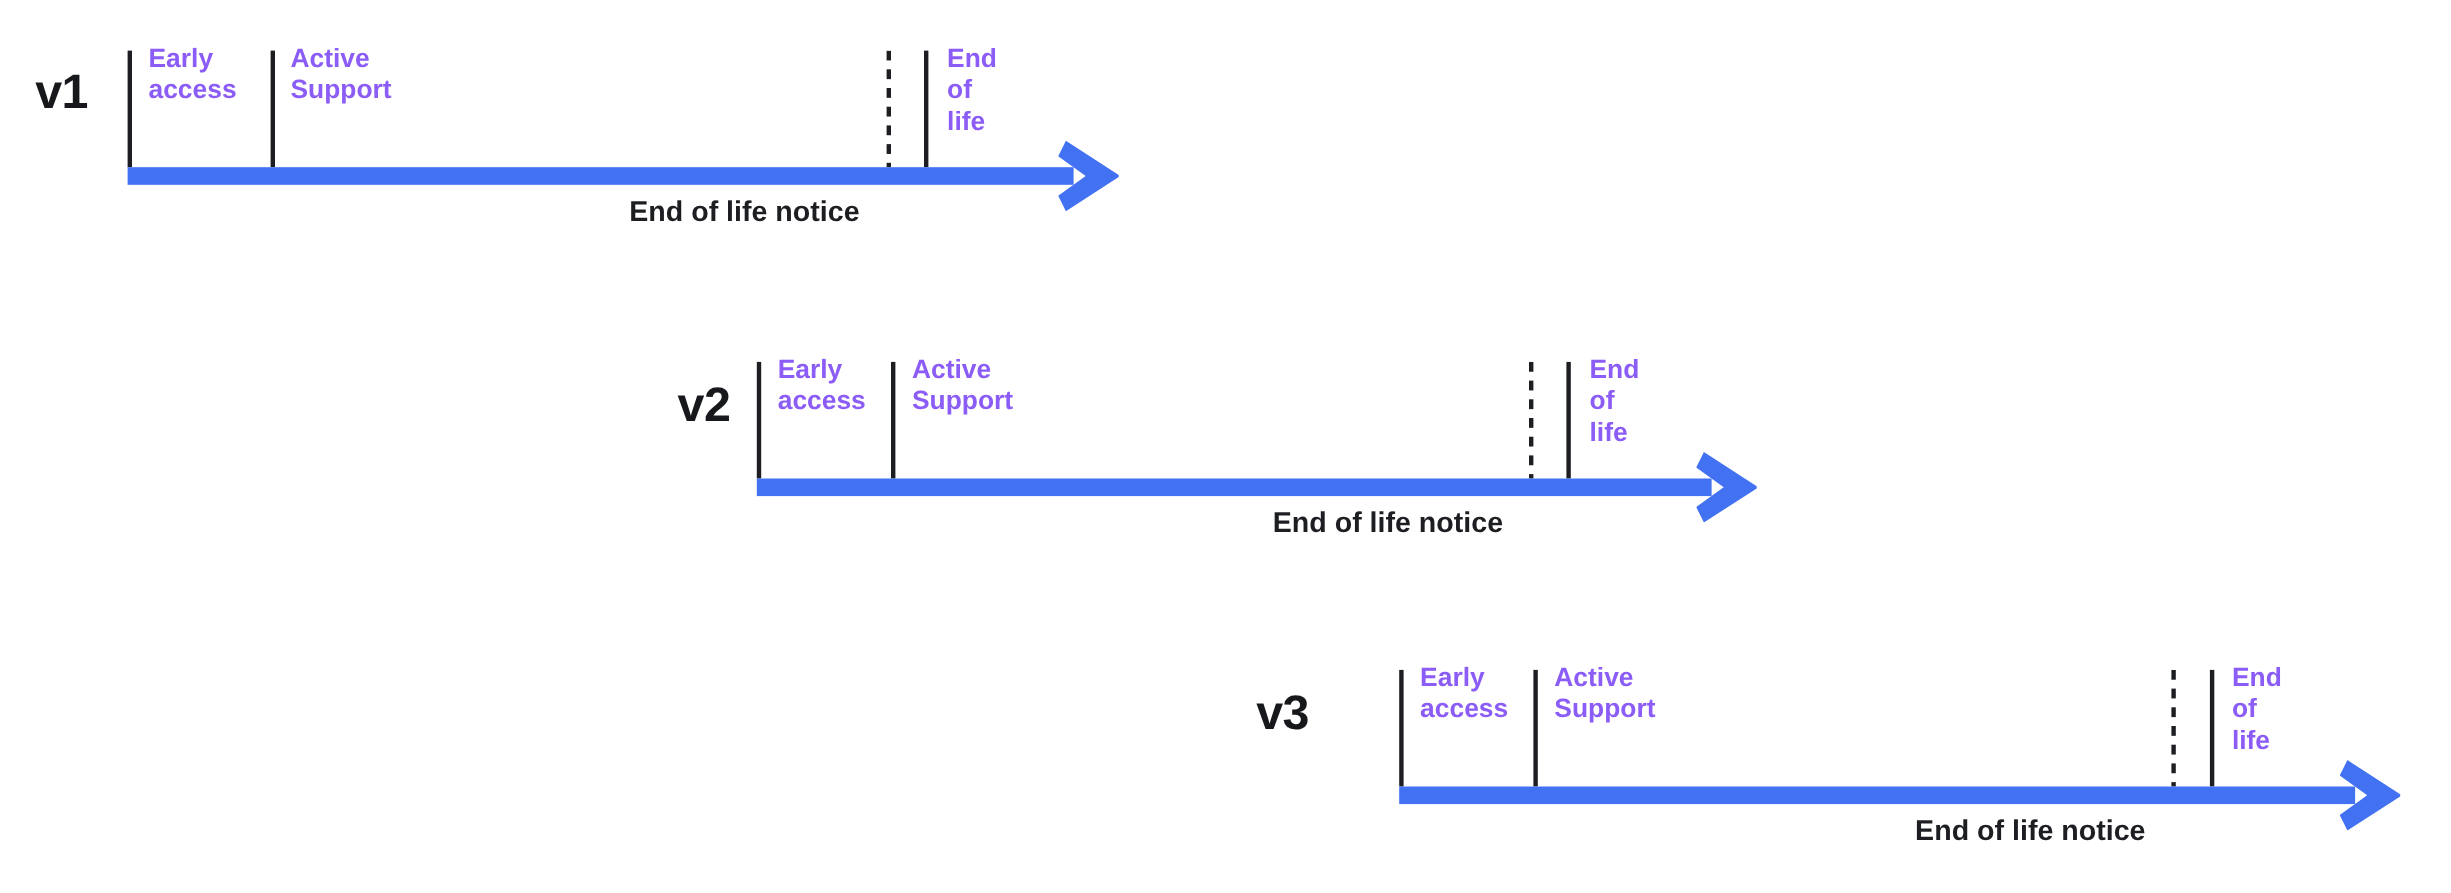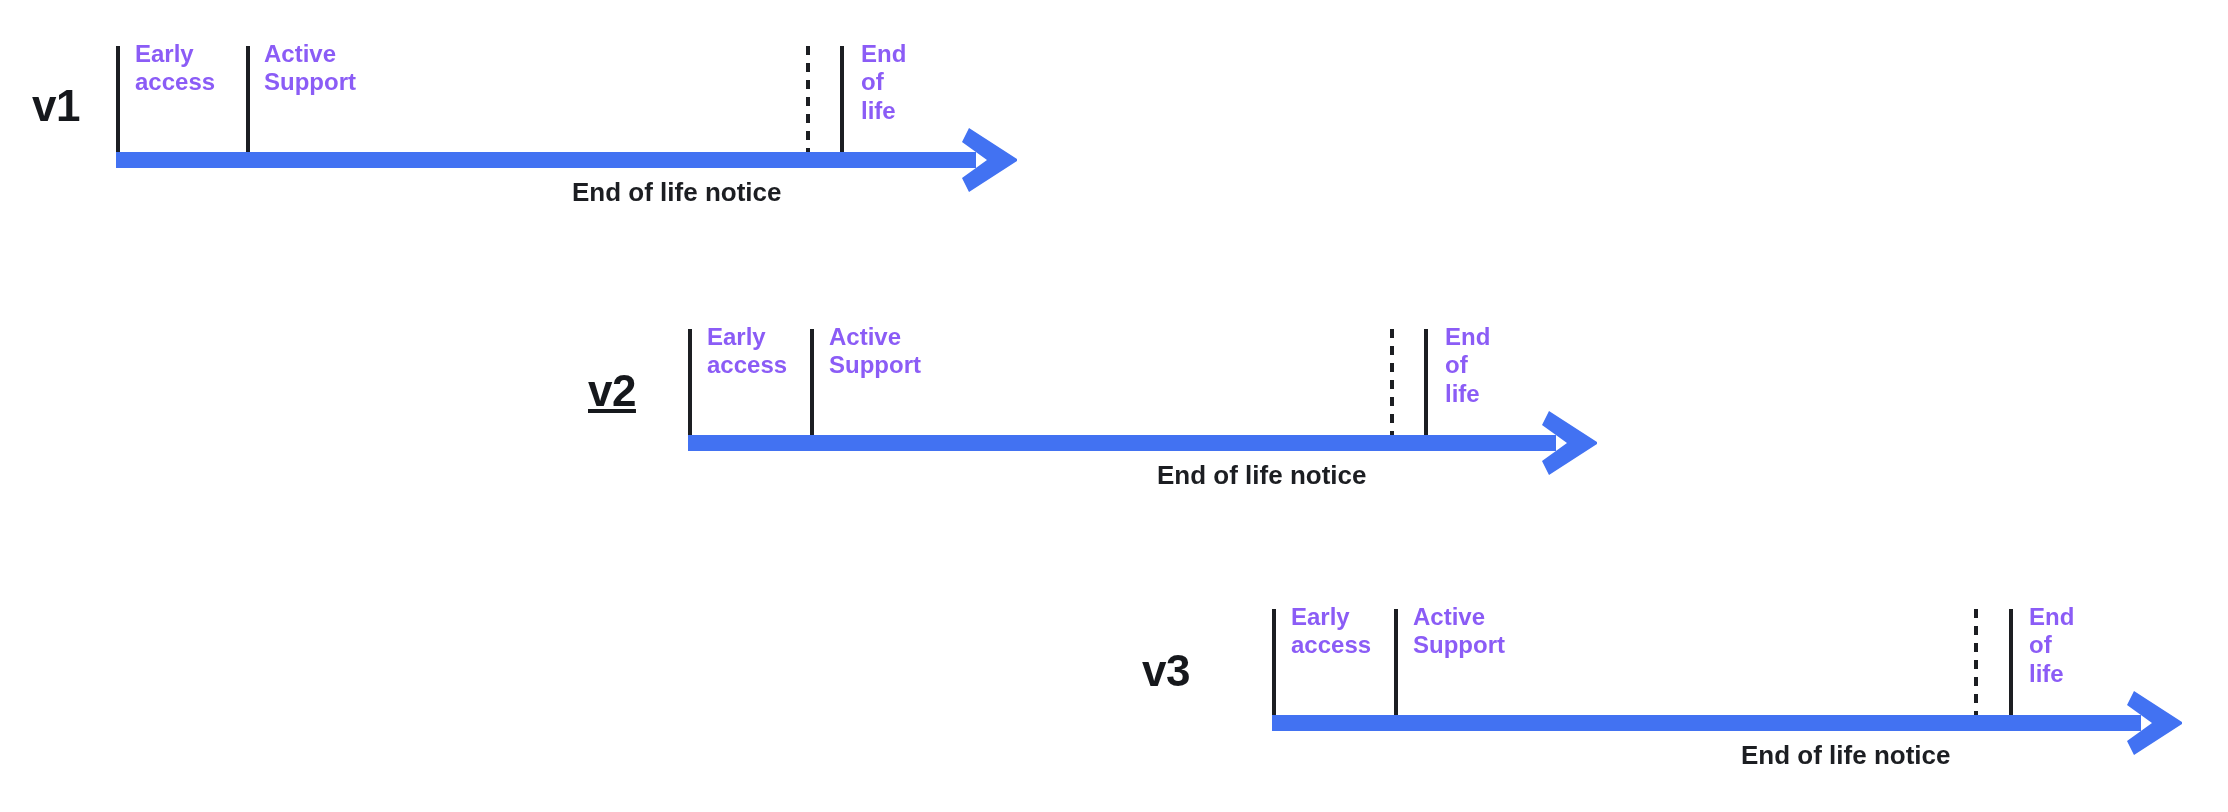--- a/index.html
+++ b/index.html
@@ -24,21 +24,20 @@
     top: 0;
   }
   .version-label {
     position: absolute;
     font-size: 44px;
     font-weight: 700;
     color: #16181c;
     letter-spacing: -0.5px;
     line-height: 1;
     white-space: nowrap;
-    margin-top: 22px;
   }
   .phase-label {
     position: absolute;
     font-size: 24px;
     font-weight: 700;
     color: #8b5cf6;
     line-height: 1.18;
     white-space: pre-line;
   }
   .notice-label {
@@ -105,21 +104,21 @@
       <svg width="58" height="64" viewBox="0 0 58 64" aria-hidden="true">
         <polygon points="7,0 55,31 55,33 7,64 0,50 25,32 0,14" fill="#4272F2"></polygon>
       </svg>
     </div>
 
     <div class="notice-label" style="left:572px; top:179px;">End of life notice</div>
   </div>
 
   <div class="lifecycle-row">
 
-    <div class="version-label" style="left:588px; top:347px;text-decoration:underline;">v2</div>
+    <div class="version-label" style="left:616px; top:347px;">v2</div>
 
     <div class="tick-solid" style="left:688px; top:329px; height:106px;"></div>
 
     <div class="phase-label" style="left:707px; top:323px;">Early
 access</div>
 
     <div class="tick-solid" style="left:810px; top:329px; height:106px;"></div>
 
     <div class="phase-label" style="left:829px; top:323px;">Active Support</div>
 

